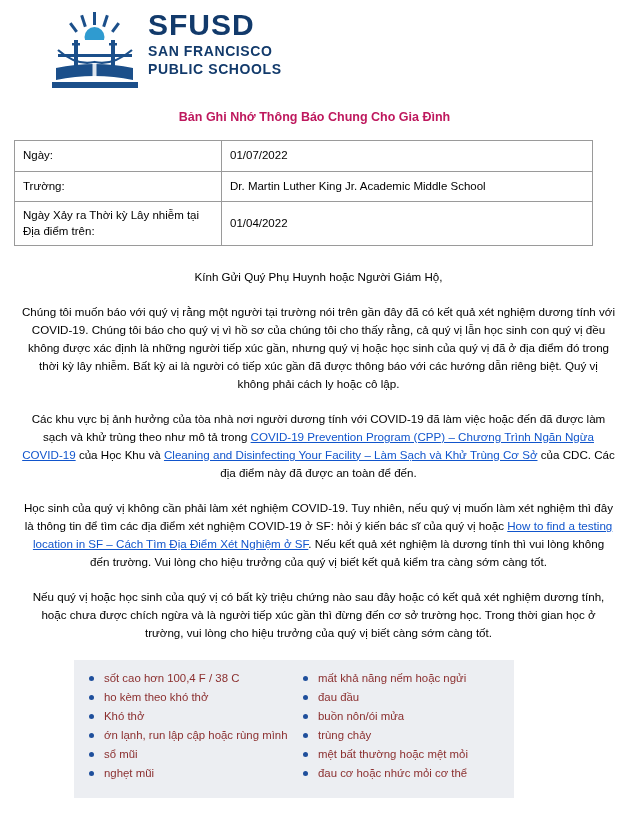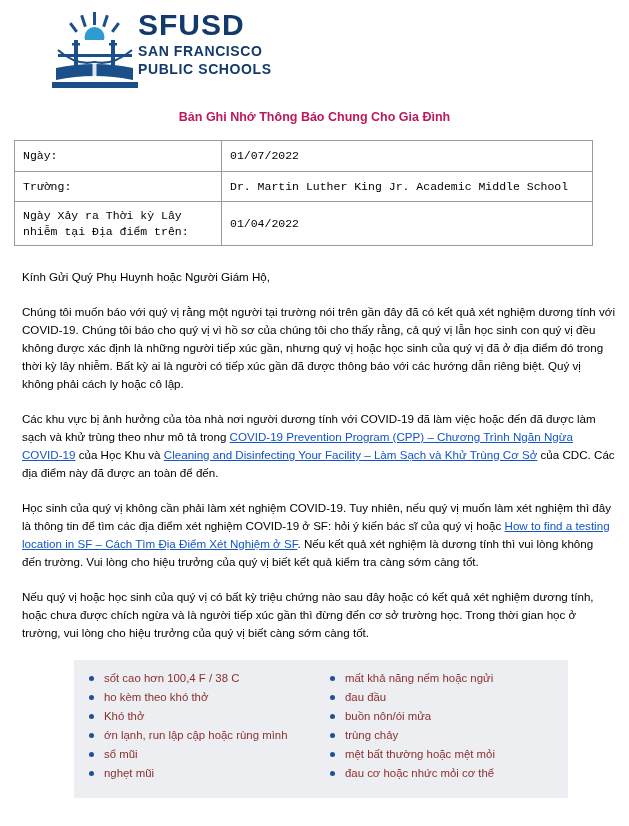--- a/index.html
+++ b/index.html
@@ -20,20 +20,21 @@
     box-sizing: border-box;
   }
 
   
   .header {
     padding: 10px 0 6px 52px;
   }
   .logo-wrap {
     display: flex;
     align-items: flex-end;
+    gap: 10px;
   }
   .logo-mark {
     width: 86px;
   }
   .logo-text-block {
     padding-bottom: 10px;
   }
   .sfusd-word {
     font-size: 30px;
     font-weight: bold;
@@ -62,21 +63,20 @@
     margin: 16px 0 12px 0;
     color: #be185d;
   }
 
   
   .info-table {
     border-collapse: collapse;
     width: 92%;
     margin: 16px auto 0 14px;
     table-layout: fixed;
-    font-family: Liberation Mono, monospace;
   }
   .info-table td {
     border: 1px solid #9a9a9a;
     font-size: 11.5px;
     padding: 7px 8px;
     vertical-align: middle;
     line-height: 1.35;
   }
   .info-table td.label {
     width: 190px;
@@ -87,37 +87,37 @@
   }
 
   
   .body-wrap {
     padding: 0 14px 0 14px;
   }
   p.para {
     font-size: 11.6px;
     line-height: 1.55;
     margin: 17px 0 0 8px;
-    text-align: left;
+    text-align: center;
   }
   p.greeting {
     margin-top: 22px;
   }
   a.inline-link {
     color: #1155cc;
     text-decoration: underline;
   }
 
   
   .symptom-box {
     margin: 18px 14px 0 74px;
     background: #eceef2;
     padding: 10px 6px 14px 6px;
     display: flex;
-    width: 494px;
+    width: 440px;
     box-sizing: border-box;
     justify-content: space-between;
   }
   .symptom-col {
     flex: 1 1 50%;
   }
   .symptom-col ul {
     margin: 0;
     padding-left: 22px;
     list-style: none;

